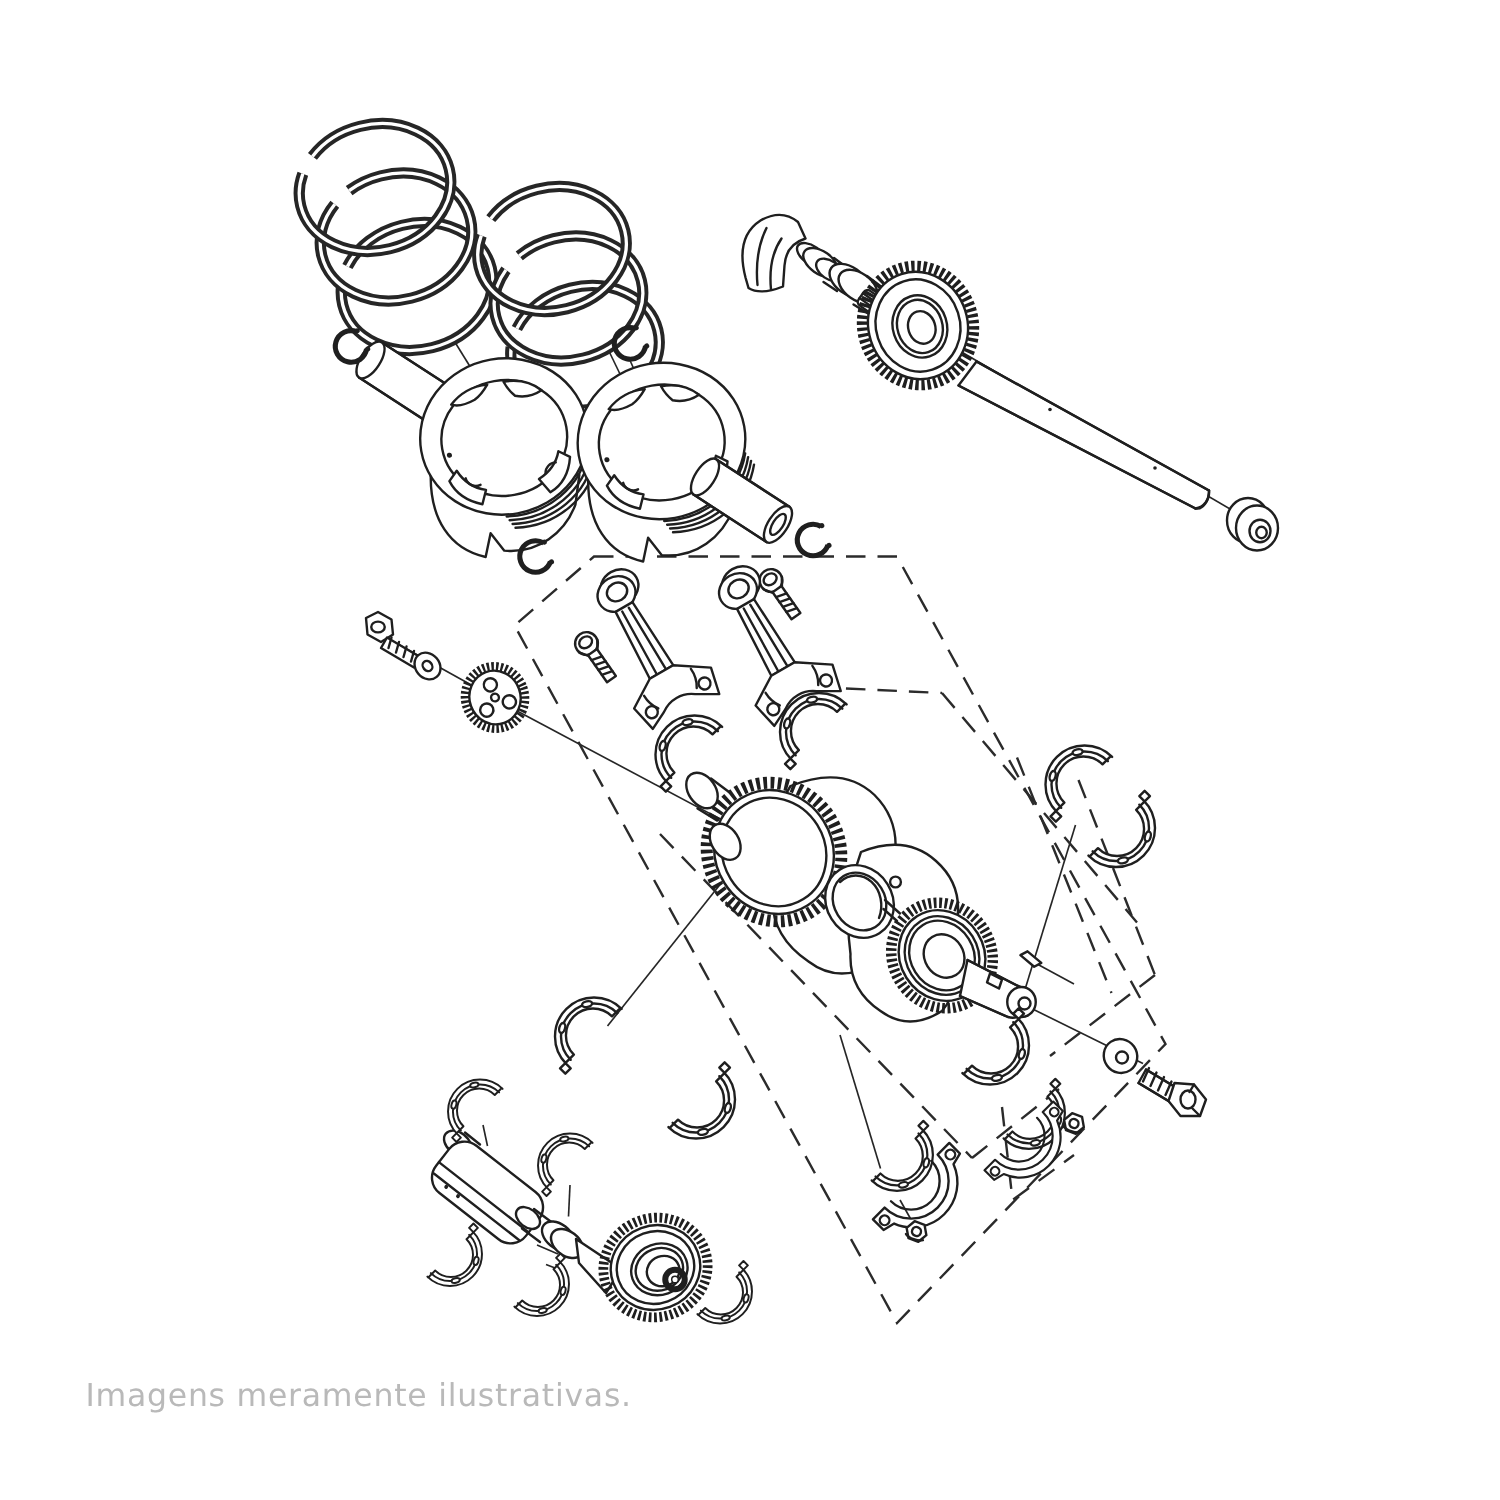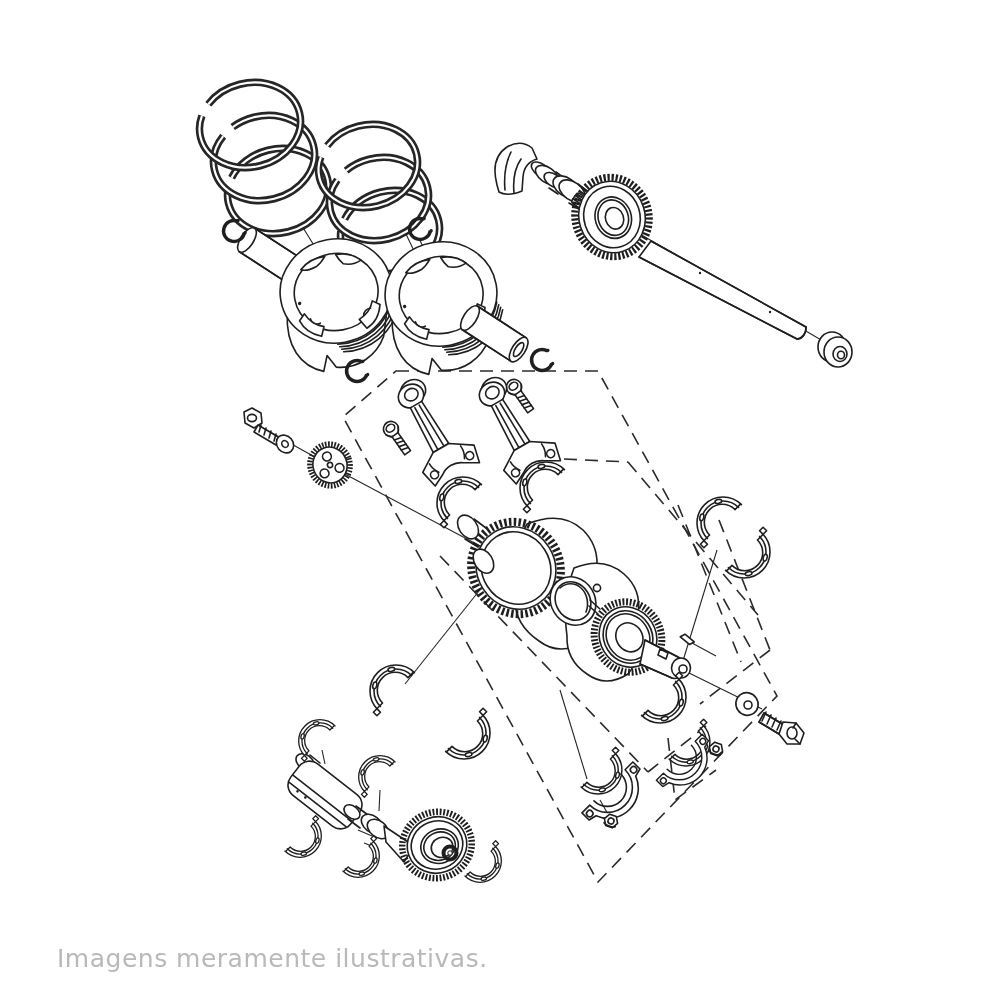--- a/index.html
+++ b/index.html
@@ -4,21 +4,21 @@
 <style>
   html,body{margin:0;padding:0;background:#ffffff;}
   .stage{position:relative;width:1000px;height:1000px;background:#ffffff;overflow:hidden;
          font-family:"DejaVu Sans","Liberation Sans",sans-serif;}
   svg{position:absolute;left:0;top:0;}
   .ln{stroke:#1f1f1f;stroke-width:1.6;fill:none;stroke-linecap:round;stroke-linejoin:round;}
   .lnw{stroke:#1f1f1f;stroke-width:1.6;fill:#ffffff;stroke-linejoin:round;}
   .thin{stroke:#262626;stroke-width:1.1;fill:none;}
   .dash{stroke:#2b2b2b;stroke-width:1.6;fill:none;stroke-dasharray:13 8;}
   .teeth{fill:none;stroke:#1f1f1f;}
-  .caption{position:absolute;left:57px;top:944px;font-size:25px;letter-spacing:.5px;}
+  .caption{position:absolute;left:57px;top:918px;font-size:21px;letter-spacing:.5px;}
 </style>
 </head>
 <body>
 
 <div class="stage">
 <svg width="1000" height="1000" viewBox="0 0 1000 1000">
   <defs>
 
     <g id="d-shell">
       <path class="lnw" d="M-26,0 A26,26 0 0 0 26,0 L26,-4 L31,-4 L31,1 L18,1 A18,18 0 0 1 -18,1 L-26,1 Z"></path>

